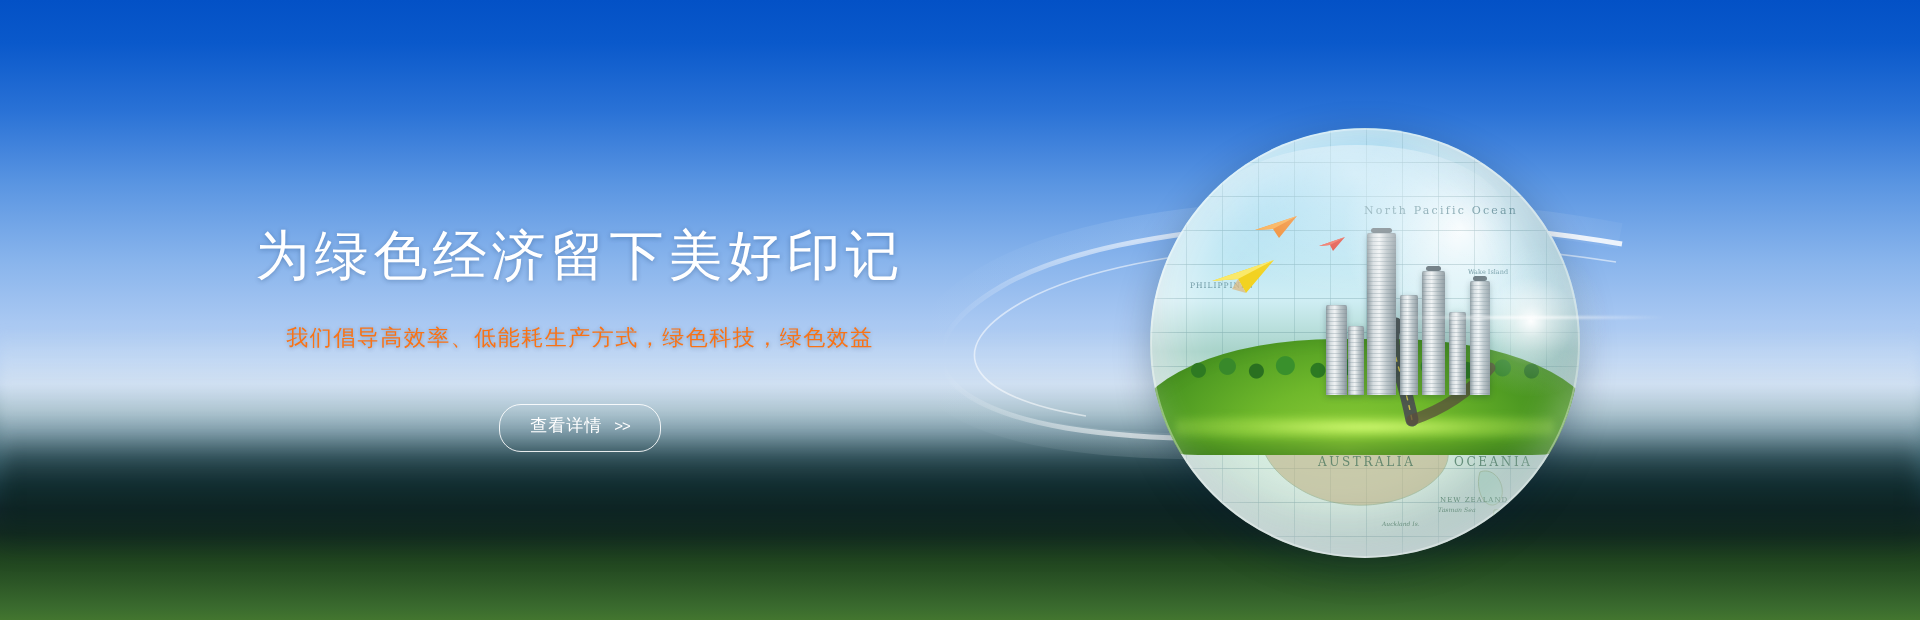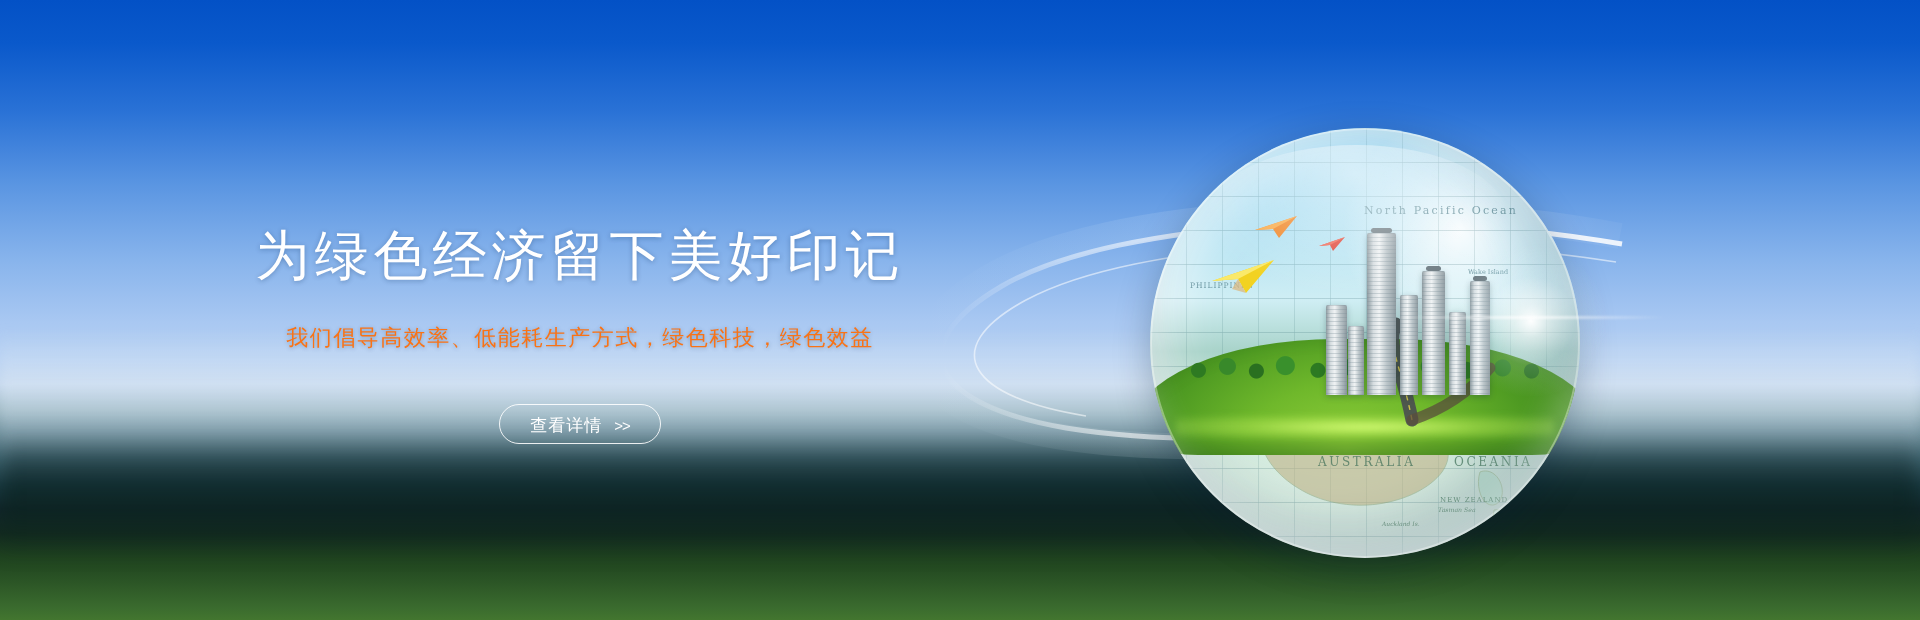--- a/index.html
+++ b/index.html
@@ -276,21 +276,21 @@
     left: 0;
     right: 0;
     top: 404px;
     display: flex;
     justify-content: center;
   }
   .cta {
     display: inline-flex;
     align-items: center;
     gap: 12px;
-    padding: 9px 30px 6px;
+    padding: 9px 30px 14px;
     border: 1px solid rgba(255,255,255,0.88);
     border-radius: 22px;
     background: transparent;
     color: #ffffff;
     font-size: 17px;
     letter-spacing: 1px;
     font-family: inherit;
     cursor: pointer;
     white-space: nowrap;
   }

